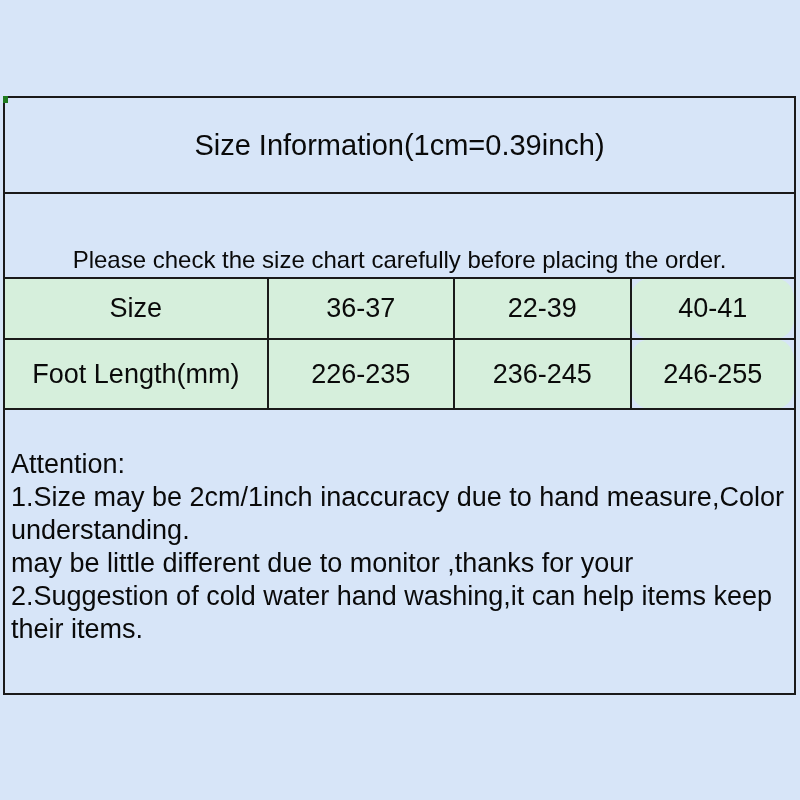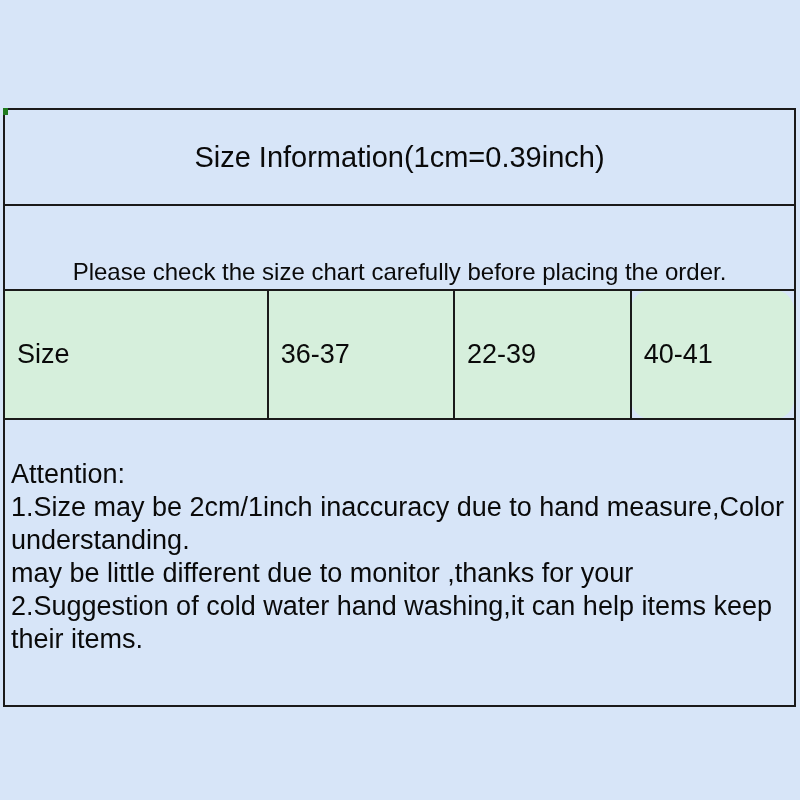--- a/index.html
+++ b/index.html
@@ -7,21 +7,21 @@
   body {
     width: 800px; height: 800px;
     background: #d7e5f8;
     font-family: "Liberation Sans", sans-serif;
     color: #0a0a0a;
     position: relative;
     overflow: hidden;
   }
   .panel {
     position: absolute;
-    left: 3px; top: 108px;
+    left: 3px; top: 96px;
     width: 793px; height: 599px;
     border: 2px solid #1a1a1a;
     display: flex;
     flex-direction: column;
     background: #d7e5f8;
   }
   .corner-mark {
     position: absolute;
     left: -2px; top: -2px;
     width: 5px; height: 7px;
@@ -47,20 +47,21 @@
   table.size-table {
     flex: 0 0 131px;
     width: 100%;
     border-collapse: collapse;
     table-layout: fixed;
     font-size: 27px;
   }
   table.size-table td {
     background: #d6efdc;
     border: 2px solid #1a1a1a;
+    text-align: center;
     vertical-align: middle;
     padding: 12px;
   }
   table.size-table td:first-child { border-left: none; }
   table.size-table td:last-child  { border-right: none; border-radius: 20px; }
   tr.row-size   { height: 61px; }
   tr.row-length { height: 70px; }
   .attention {
     flex: 1 1 auto;
     padding: 38px 8px 16px 6px;
@@ -89,20 +90,26 @@
       <col style="width:22.4%">
       <col style="width:20.7%">
     </colgroup>
     <tbody>
       <tr class="row-size">
         <td>Size</td>
         <td>36-37</td>
         <td>22-39</td>
         <td>40-41</td>
       </tr>
+      <tr class="row-length">
+        <td>Foot Length(mm)</td>
+        <td>226-235</td>
+        <td>236-245</td>
+        <td>246-255</td>
+      </tr>
     </tbody>
   </table>
 
   <div class="attention">
     <div>Attention:</div>
     <div>1.Size may be 2cm/1inch inaccuracy due to hand measure,Color</div>
     <div>understanding.</div>
     <div>may be little different due to monitor ,thanks for your</div>
     <div>2.Suggestion of cold water hand washing,it can help items keep</div>
     <div>their items.</div>

